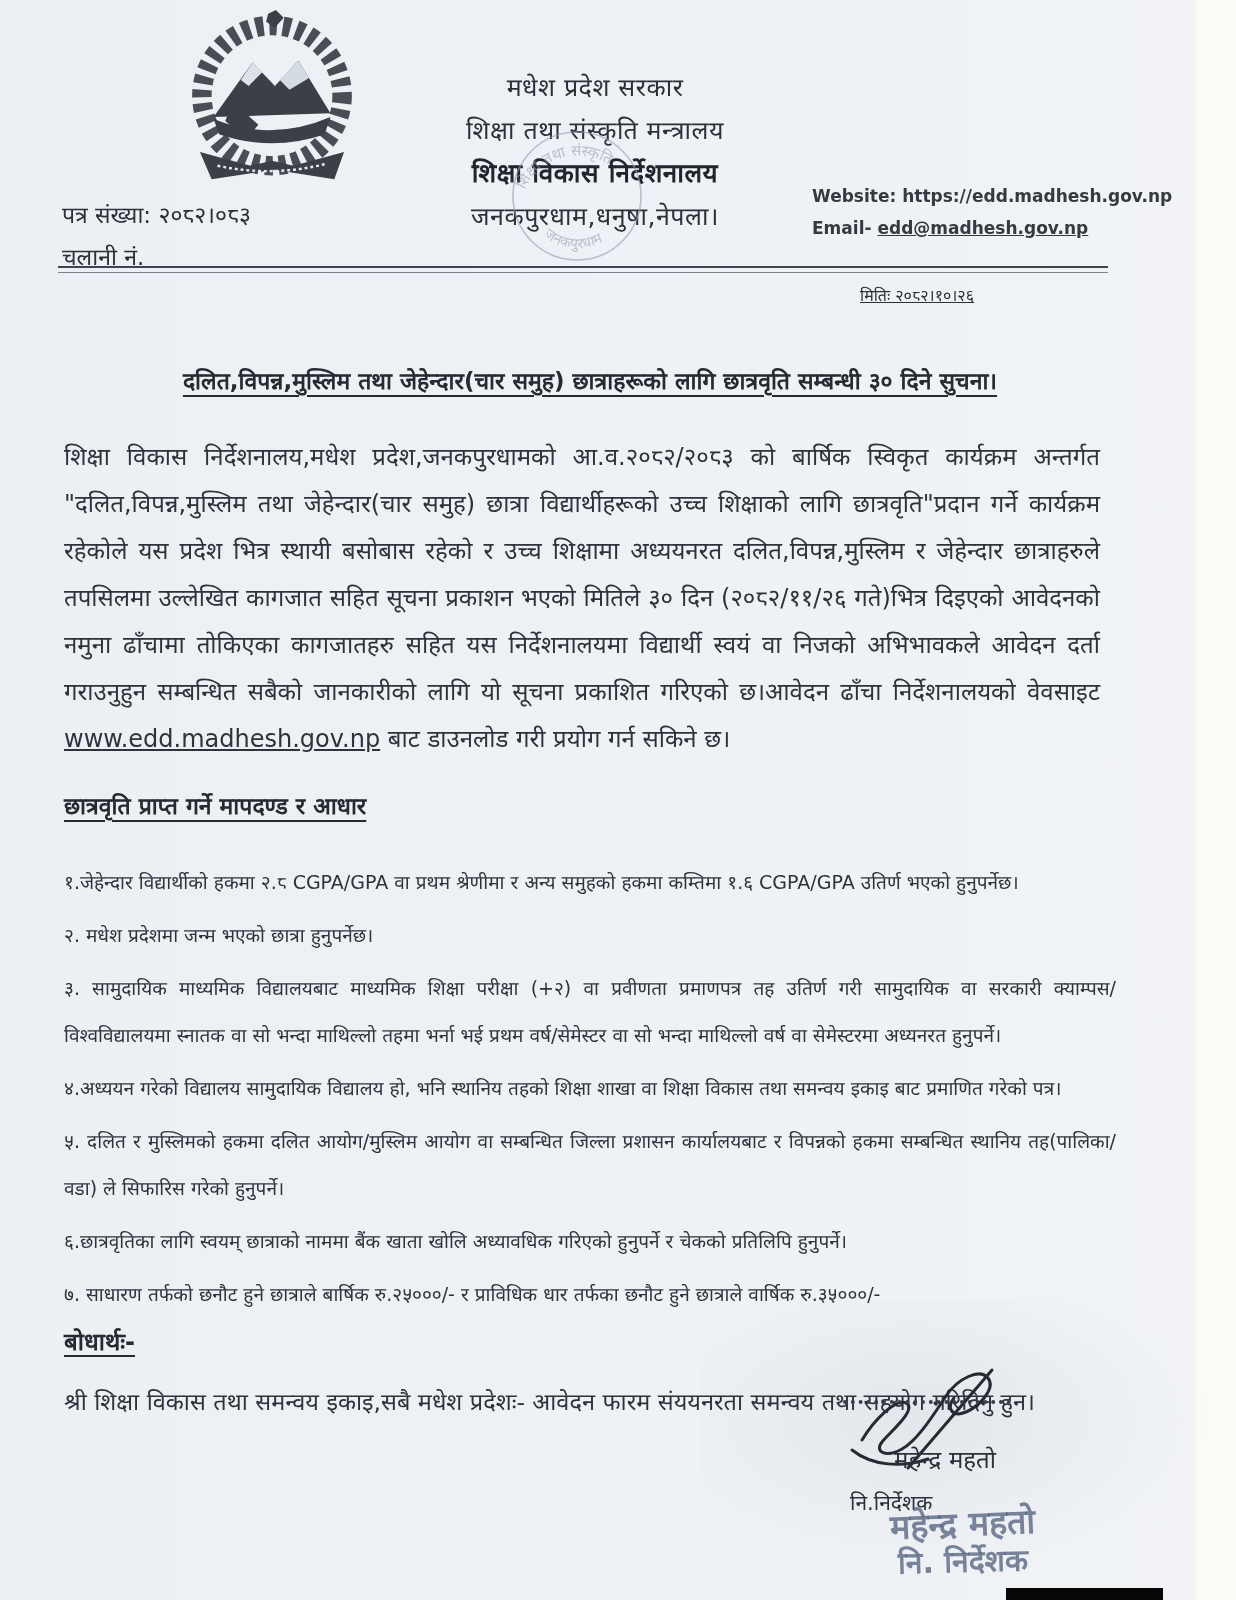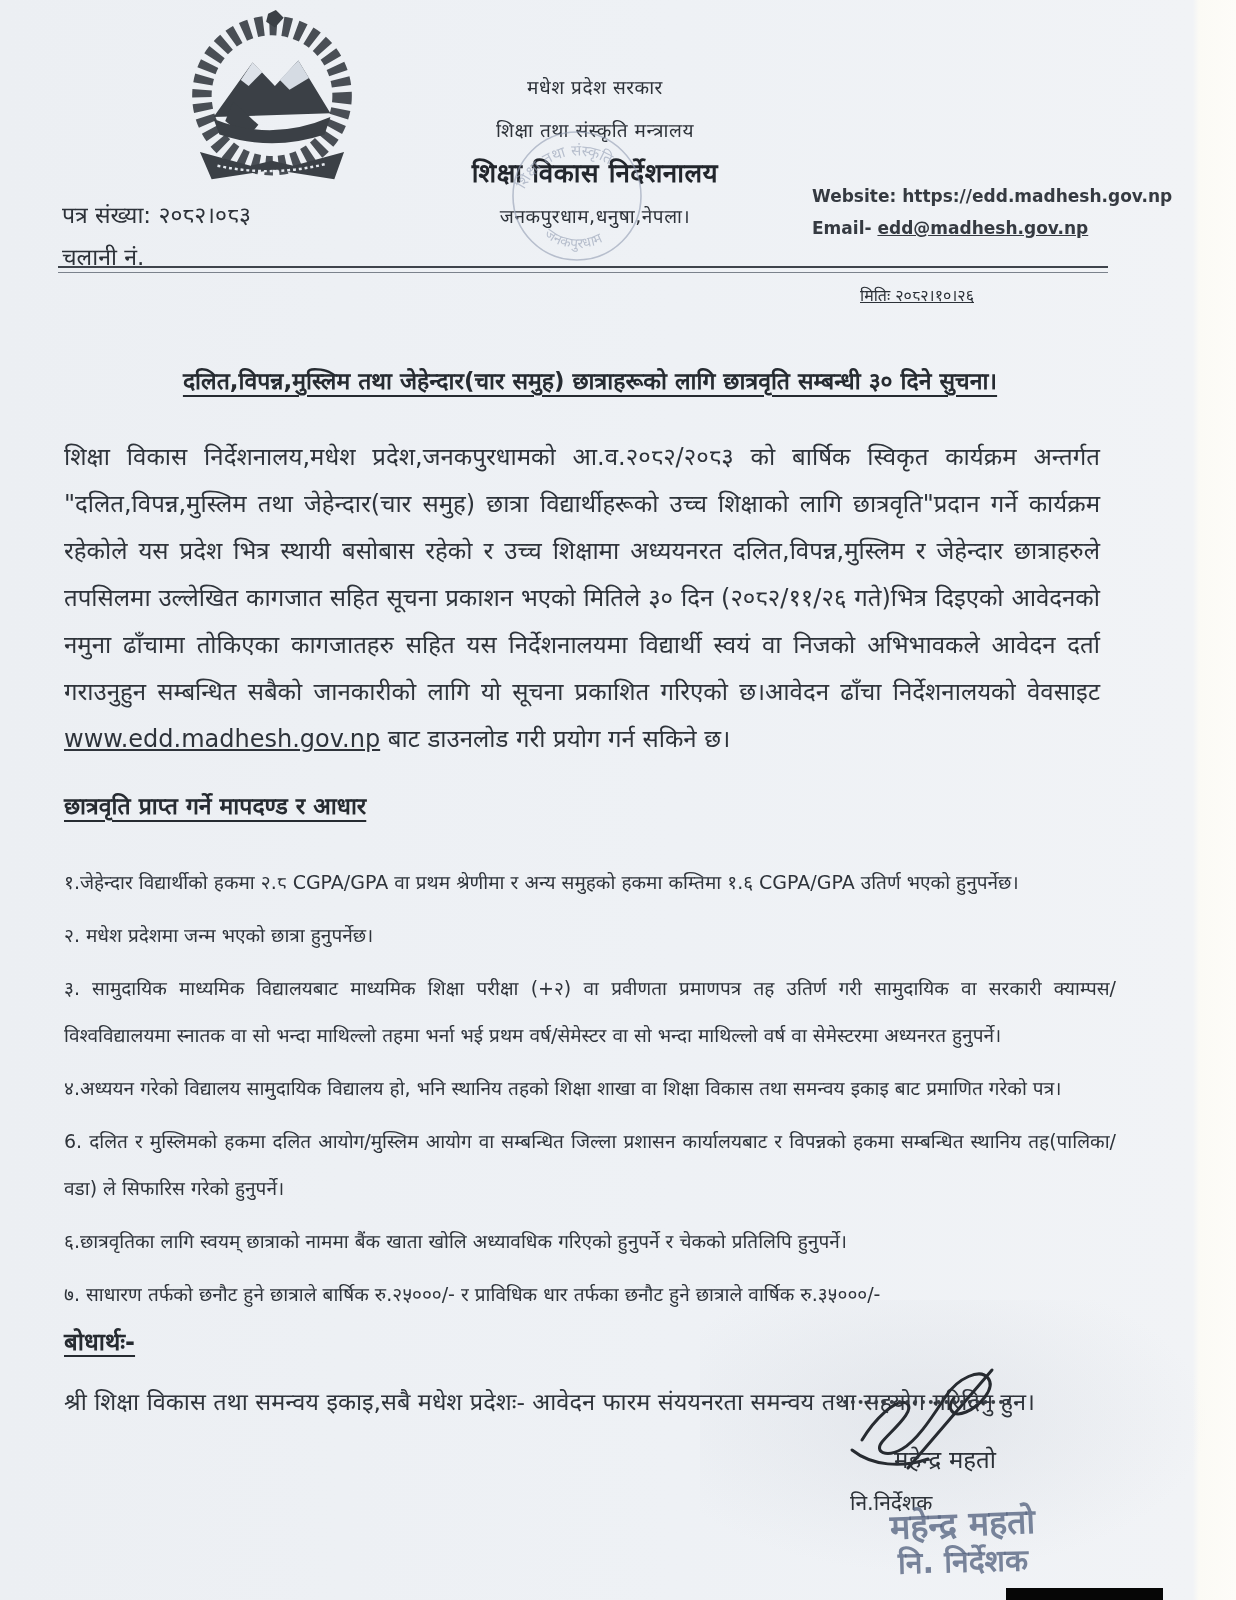--- a/index.html
+++ b/index.html
@@ -13,21 +13,21 @@
     color:#2e333a;
   }
   .crease{
     position:absolute;left:700px;top:1300px;width:560px;height:300px;
     background:radial-gradient(ellipse at 40% 40%, rgba(190,196,206,0.25), rgba(0,0,0,0) 60%);
     pointer-events:none;
   }
   
   .emblem{position:absolute;left:172px;top:8px;width:200px;height:185px;}
   .hdr-center{position:absolute;left:360px;top:66px;width:470px;text-align:center;}
-  .hdr-center .l{font-size:19px;line-height:43px;letter-spacing:.5px;color:#2c3138;}
+  .hdr-center .l{font-size:25px;line-height:43px;letter-spacing:.5px;color:#2c3138;}
   .hdr-center .l3{font-weight:700;font-size:26px;color:#22262c;}
   .hdr-stamp{position:absolute;left:470px;top:128px;width:215px;height:135px;opacity:.62;}
   .contact{position:absolute;left:812px;top:180px;font-size:17px;font-weight:700;color:#353a41;line-height:32px;}
   .contact .u{text-decoration:underline;}
   .letterinfo{position:absolute;left:62px;top:194px;font-size:23px;line-height:42px;color:#2c3138;}
   .rule{position:absolute;left:58px;top:266px;width:1050px;height:4px;
         border-top:2px solid #3f444c;border-bottom:1px solid #7b828c;}
   .dateline{position:absolute;left:860px;top:284px;font-size:16px;color:#2c3138;text-decoration:underline;}
   
   .content{position:absolute;left:64px;top:364px;width:1052px;}
@@ -114,21 +114,21 @@
     <div class="title">दलित,विपन्न,मुस्लिम तथा जेहेन्दार(चार समुह) छात्राहरूको लागि छात्रवृति सम्बन्धी ३० दिने सुचना।</div>
 
     <p class="para"><span>शिक्षा विकास निर्देशनालय,मधेश प्रदेश,जनकपुरधामको आ.व.२०८२/२०८३ को बार्षिक स्विकृत कार्यक्रम अन्तर्गत "दलित,विपन्न,मुस्लिम तथा जेहेन्दार(चार समुह) छात्रा विद्यार्थीहरूको उच्च शिक्षाको लागि छात्रवृति"प्रदान गर्ने कार्यक्रम रहेकोले यस प्रदेश भित्र स्थायी बसोबास रहेको र उच्च शिक्षामा अध्ययनरत दलित,विपन्न,मुस्लिम र जेहेन्दार छात्राहरुले तपसिलमा उल्लेखित कागजात सहित सूचना प्रकाशन भएको मितिले ३० दिन (२०८२/११/२६ गते)भित्र दिइएको आवेदनको नमुना ढाँचामा तोकिएका कागजातहरु सहित यस निर्देशनालयमा विद्यार्थी स्वयं वा निजको अभिभावकले आवेदन दर्ता गराउनुहुन सम्बन्धित सबैको जानकारीको लागि यो सूचना प्रकाशित गरिएको छ।आवेदन ढाँचा निर्देशनालयको वेवसाइट </span><span class="u">www.edd.madhesh.gov.np</span><span> बाट डाउनलोड गरी प्रयोग गर्न सकिने छ।</span></p>
 
     <div class="crit-h">छात्रवृति प्राप्त गर्ने मापदण्ड र आधार</div>
 
     <div class="item">१.जेहेन्दार विद्यार्थीको हकमा २.८ CGPA/GPA वा प्रथम श्रेणीमा र अन्य समुहको हकमा कम्तिमा १.६ CGPA/GPA उतिर्ण भएको हुनुपर्नेछ।</div>
     <div class="item">२. मधेश प्रदेशमा जन्म भएको छात्रा हुनुपर्नेछ।</div>
     <div class="item">३. सामुदायिक माध्यमिक विद्यालयबाट माध्यमिक शिक्षा परीक्षा (+२) वा प्रवीणता प्रमाणपत्र तह उतिर्ण गरी सामुदायिक वा सरकारी क्याम्पस/विश्वविद्यालयमा स्नातक वा सो भन्दा माथिल्लो तहमा भर्ना भई प्रथम वर्ष/सेमेस्टर वा सो भन्दा माथिल्लो वर्ष वा सेमेस्टरमा अध्यनरत हुनुपर्ने।</div>
     <div class="item">४.अध्ययन गरेको विद्यालय सामुदायिक विद्यालय हो, भनि स्थानिय तहको शिक्षा शाखा वा शिक्षा विकास तथा समन्वय इकाइ बाट प्रमाणित गरेको पत्र।</div>
-    <div class="item">6. दलित र मुस्लिमको हकमा दलित आयोग/मुस्लिम आयोग वा सम्बन्धित जिल्ला प्रशासन कार्यालयबाट र विपन्नको हकमा सम्बन्धित स्थानिय तह(पालिका/वडा) ले सिफारिस गरेको हुनुपर्ने।</div>
+    <div class="item">५. दलित र मुस्लिमको हकमा दलित आयोग/मुस्लिम आयोग वा सम्बन्धित जिल्ला प्रशासन कार्यालयबाट र विपन्नको हकमा सम्बन्धित स्थानिय तह(पालिका/वडा) ले सिफारिस गरेको हुनुपर्ने।</div>
     <div class="item">६.छात्रवृतिका लागि स्वयम् छात्राको नाममा बैंक खाता खोलि अध्यावधिक गरिएको हुनुपर्ने र चेकको प्रतिलिपि हुनुपर्ने।</div>
     <div class="item">७. साधारण तर्फको छनौट हुने छात्राले बार्षिक रु.२५०००/- र प्राविधिक धार तर्फका छनौट हुने छात्राले वार्षिक रु.३५०००/-</div>
 
     <div class="bodh-h">बोधार्थः-</div>
     <div class="bodh-t">श्री शिक्षा विकास तथा समन्वय इकाइ,सबै मधेश प्रदेशः- आवेदन फारम संययनरता समन्वय तथा सहयोग गरिदिनु हुन।</div>
   </div>
 
   <svg class="sig-svg" viewBox="0 0 200 115" aria-hidden="true">
     <path d="M22 78 C34 58 56 36 66 41 C78 47 50 70 42 80 C34 90 46 96 62 87 C78 78 94 52 106 34 C118 16 140 6 148 16 C156 26 140 44 126 50 C112 56 106 46 114 36" stroke="#272b31" stroke-width="3" fill="none" stroke-linecap="round"></path>
     <path d="M152 8 L68 106" stroke="#272b31" stroke-width="3" fill="none" stroke-linecap="round"></path>

